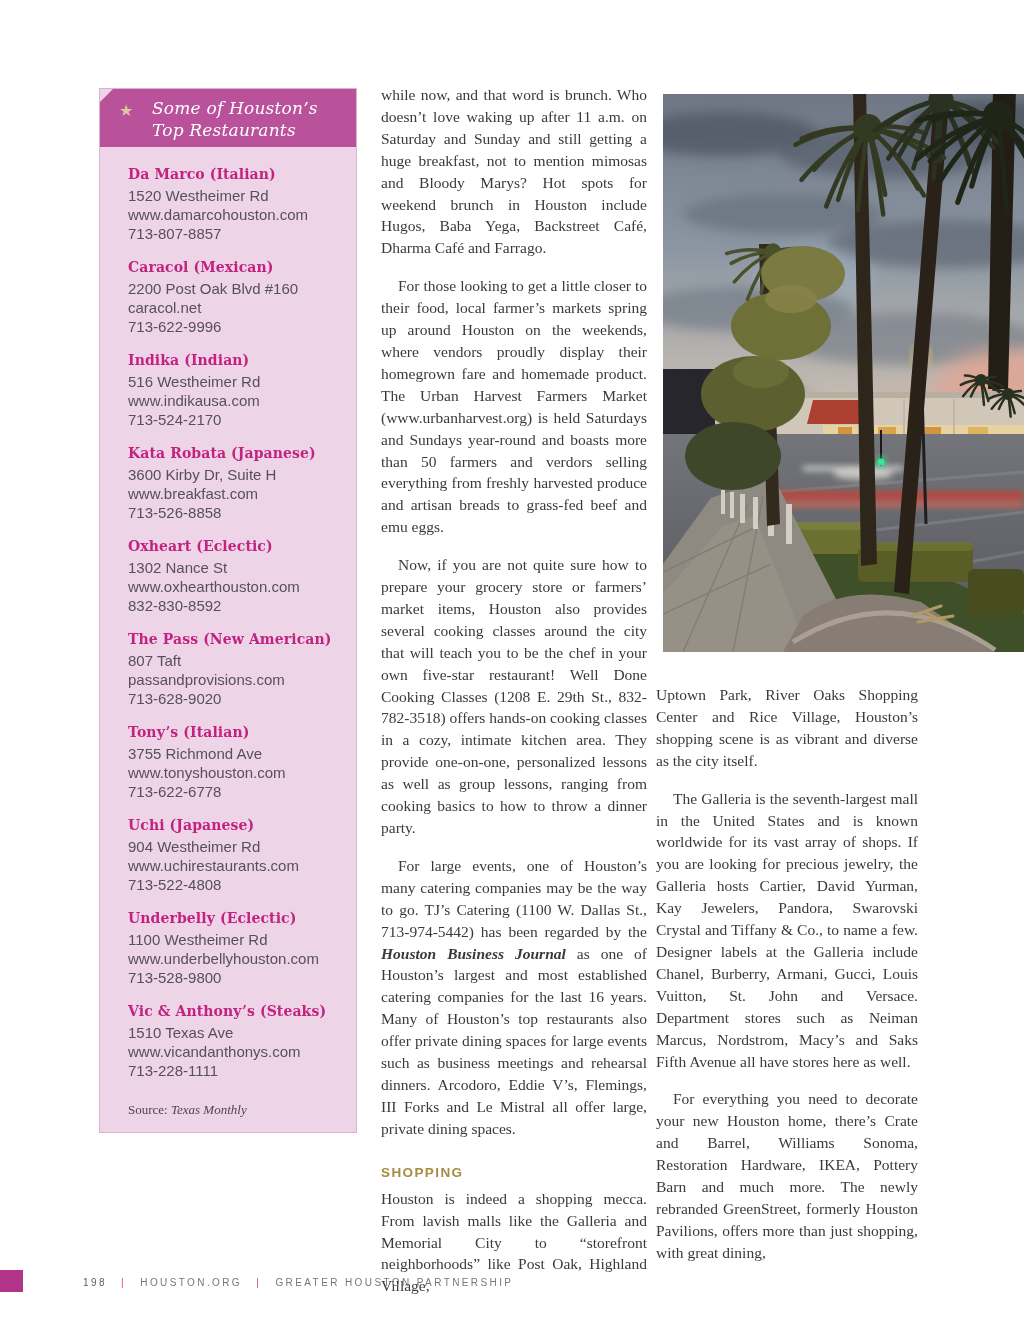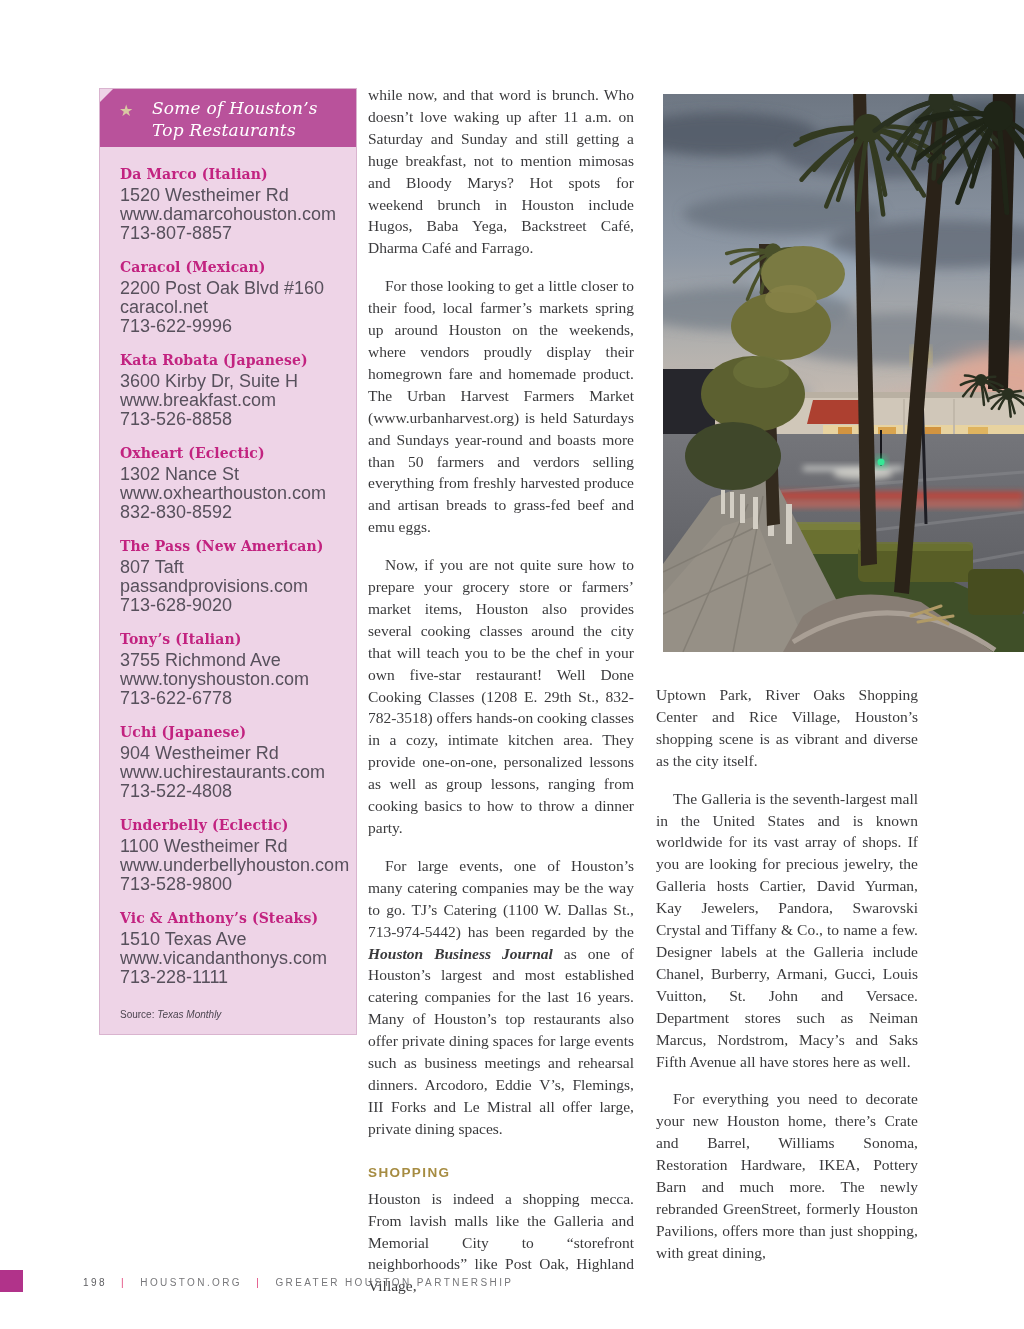--- a/index.html
+++ b/index.html
@@ -8,34 +8,34 @@
 
   
   .sidebar{position:absolute;left:99px;top:88px;width:258px;background:#eed4e7;
            border:1px solid #d9b4cf;box-sizing:border-box;}
   .sidebar-header{background:#b9529b;min-height:57px;box-sizing:border-box;
                   clip-path:polygon(13px 0,100% 0,100% 100%,0 100%,0 13px);
                   position:relative;padding:8px 10px 6px 52px;}
   .star{position:absolute;left:19px;top:14px;color:#d9c9a3;font-size:16px;line-height:16px;}
   .sidebar-title{color:#ffffff;font-family:"DejaVu Serif", serif;font-style:italic;
                  font-weight:normal;font-size:17px;line-height:22px;letter-spacing:.2px;}
-  .sidebar-body{padding:18px 14px 14px 20px;}
+  .sidebar-body{padding:18px 14px 14px 28px;}
   .entry{margin-bottom:15px;}
   .r-name{font-family:"DejaVu Serif", serif;font-weight:bold;font-size:14px;line-height:19px;
           color:#c22380;margin-bottom:2px;letter-spacing:.1px;}
-  .r-line{font-family:"Liberation Sans", sans-serif;font-size:18px;line-height:19px;color:#57505c;}
-  .source{margin-top:22px;font-family:Liberation Sans, sans-serif;font-size:10px;color:#4c4650;}
+  .r-line{font-family:"Liberation Sans", sans-serif;font-size:15px;line-height:19px;color:#57505c;}
+  .source{margin-top:22px;font-family:Liberation Serif, serif;font-size:13px;color:#4c4650;}
   .source i{font-style:italic;}
 
   
   .col{position:absolute;color:#3a3a3c;}
   .col p{margin:0;font-size:15.5px;line-height:21.9px;text-align:justify;}
   .col p.indent{text-indent:17px;margin-top:16px;}
   .col p i{font-style:italic;font-weight:bold;}
-  .col1{left:368px;top:84px;width:266px;}
+  .col1{left:381px;top:84px;width:266px;}
   .col2{left:656px;top:684px;width:262px;}
   .shopping-heading{margin:25px 0 8px 0;font-family:"Liberation Sans", sans-serif;
                     font-weight:bold;font-size:13.5px;letter-spacing:1.4px;color:#a68c42;}
 
   
   .photo{position:absolute;left:663px;top:94px;width:361px;height:558px;overflow:hidden;
          background:#8d97a4;}
   .photo svg{display:block;width:100%;height:100%;}
 
   
@@ -64,20 +64,26 @@
           <div class="r-name">Da Marco (Italian)</div>
           <div class="r-line">1520 Westheimer Rd</div>
           <div class="r-line">www.damarcohouston.com</div>
           <div class="r-line">713-807-8857</div>
         </div>
         <div class="entry">
           <div class="r-name">Caracol (Mexican)</div>
           <div class="r-line">2200 Post Oak Blvd #160</div>
           <div class="r-line">caracol.net</div>
           <div class="r-line">713-622-9996</div>
+        </div>
+        <div class="entry">
+          <div class="r-name">Indika (Indian)</div>
+          <div class="r-line">516 Westheimer Rd</div>
+          <div class="r-line">www.indikausa.com</div>
+          <div class="r-line">713-524-2170</div>
         </div>
         <div class="entry">
           <div class="r-name">Kata Robata (Japanese)</div>
           <div class="r-line">3600 Kirby Dr, Suite H</div>
           <div class="r-line">www.breakfast.com</div>
           <div class="r-line">713-526-8858</div>
         </div>
         <div class="entry">
           <div class="r-name">Oxheart (Eclectic)</div>
           <div class="r-line">1302 Nance St</div>

